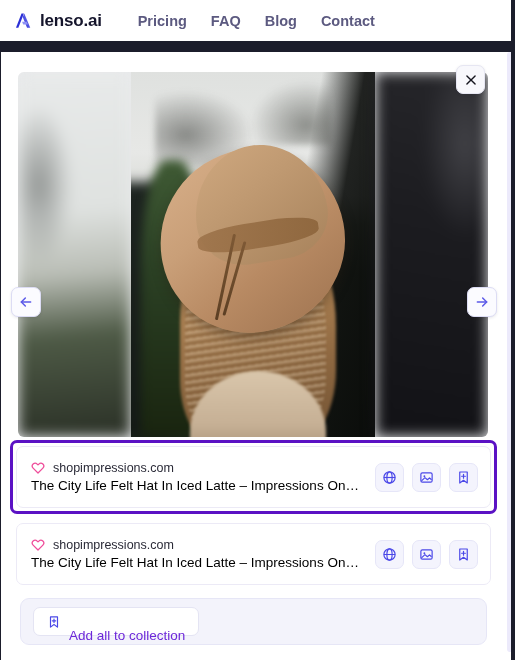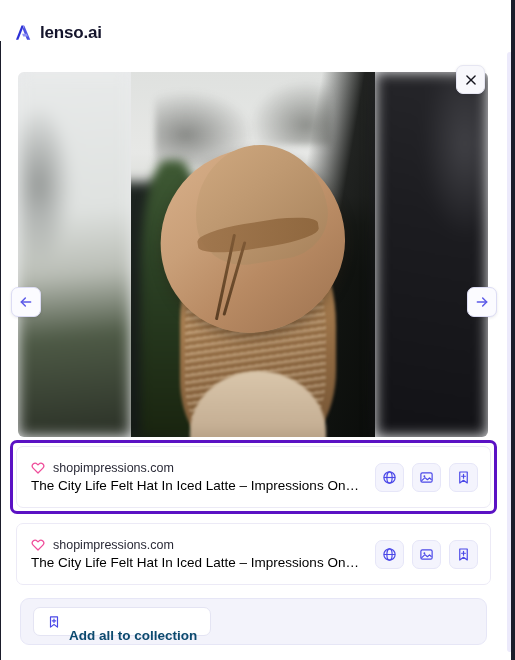--- a/index.html
+++ b/index.html
@@ -8,21 +8,21 @@
     width: 515px;
     height: 660px;
     overflow: hidden;
     background: #ffffff;
     font-family: "Liberation Sans", sans-serif;
   }
 
   
   .topbar {
     position: absolute;
-    top: 12px; left: 0;
+    top: 0; left: 0;
     width: 515px;
     height: 41px;
     background: #ffffff;
     display: flex;
     align-items: center;
     padding-left: 14px;
     z-index: 40;
   }
   .brand {
     display: flex;
@@ -341,22 +341,22 @@
     height: 29px;
     padding: 0 13px;
     background: #ffffff;
     border: 1px solid #e4e4f3;
     border-radius: 7px;
     cursor: pointer;
   }
   .add-all-btn svg { width: 14px; height: 14px; display: block; }
   .add-all-label {
     font-size: 13.5px;
-    font-weight: bold;
-    color: #0c4a6e;
+    font-weight: normal;
+    color: #6d28d9;
     white-space: nowrap;
     margin-top: 28px;
   }
 
   
   .scroll-track {
     position: absolute;
     top: 52px;
     left: 507px;
     width: 6px;
@@ -390,20 +390,26 @@
         <linearGradient id="lg" x1="0" y1="1" x2="1" y2="0">
           <stop offset="0" stop-color="#2b2fd6"></stop>
             <stop offset="1" stop-color="#7b7ef0"></stop>
         </linearGradient>
       </defs>
       <path d="M2.5 21 L9.5 3 L12.5 3 L5.5 21 Z" fill="#2b2fd6"></path>
       <path d="M13 3 L20.5 21 L16.5 21 L11 7.5 Z" fill="url(#lg)"></path>
       <path d="M10.2 13.5 L16.2 13.5 L17.6 17 L11.6 17 Z" fill="#8f92f5"></path>
     </svg>
     <span class="brand-name">lenso.ai</span>
+  </div>
+  <div class="nav-links">
+    <span class="nav-link">Pricing</span>
+    <span class="nav-link">FAQ</span>
+    <span class="nav-link">Blog</span>
+    <span class="nav-link">Contact</span>
   </div>
 </div>
 
 <div class="dark-band"></div>
 <div class="left-edge"></div>
 <div class="scroll-track"></div>
 <div class="scroll-edge"></div>
 
 <div class="modal">
 

